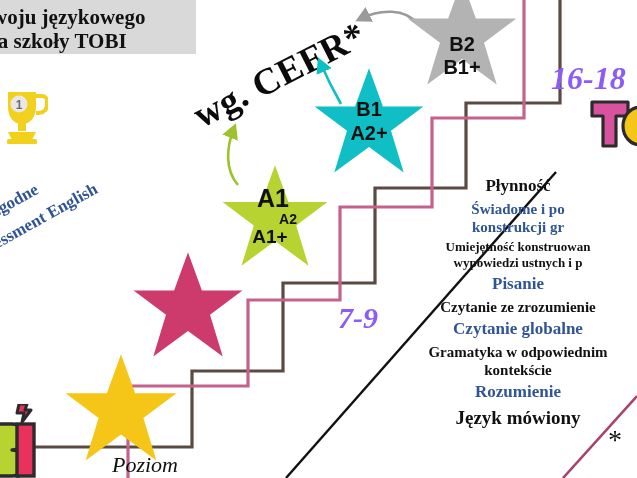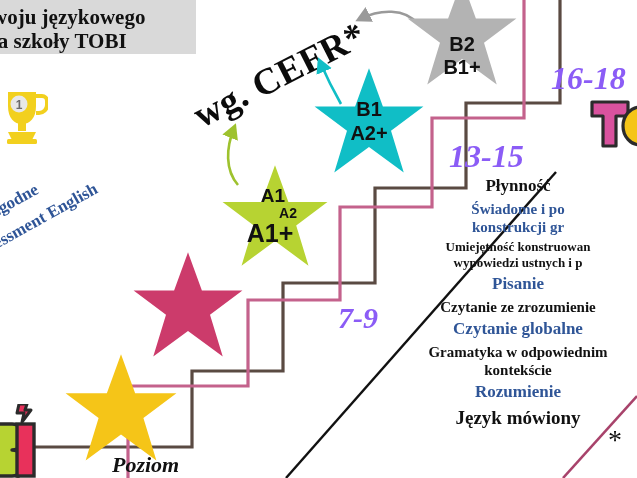--- a/index.html
+++ b/index.html
@@ -53,42 +53,42 @@
   .star-label{
     position:absolute;left:0;top:0;width:100%;height:100%;
     display:flex;flex-direction:column;align-items:center;justify-content:center;
     font-family:"Liberation Sans", sans-serif;font-weight:bold;color:#111;
     pointer-events:none;
   }
   .star-label span{line-height:1.0;display:block;}
 
   
   .lbl-green{justify-content:center;}
-  .lbl-green .l1{font-size:19px;margin-left:-4px;text-align:right;}
+  .lbl-green .l1{font-size:25px;margin-left:-4px;text-align:right;}
   .lbl-green .l2{font-size:14px;margin-left:26px;margin-top:1px;}
-  .lbl-green .l3{font-size:25px;margin-left:-10px;margin-top:1px;}
+  .lbl-green .l3{font-size:19px;margin-left:-10px;margin-top:1px;}
 
   .lbl-cyan .l1{font-size:20px;}
   .lbl-cyan .l2{font-size:20px;margin-top:4px;text-align:right;}
   .lbl-grey .l1{font-size:20px;}
   .lbl-grey .l2{font-size:20px;margin-top:3px;}
 
   
   .age{
     position:absolute;
     font-family:"Liberation Serif", serif;
     font-weight:bold;font-style:italic;font-size:30px;color:#8b5cf6;
     white-space:nowrap;
   }
 
   
   .poziom{
     position:absolute;left:112px;top:452px;
     font-family:"Liberation Serif", serif;
-    font-weight:bold;font-style:italic;font-size:22px;color:#111;
+    font-weight:normal;font-style:italic;font-size:22px;color:#111;
   }
 
   
   .skills{
     position:absolute;left:392px;top:176px;width:252px;
     text-align:center;
   }
   .skills div{
     font-family:"Liberation Serif", serif;
     font-weight:bold;line-height:1.22;white-space:nowrap;
@@ -201,21 +201,20 @@
     <svg viewBox="0 0 100 95" width="116" height="110">
       <polygon points="50,2 62,35 97,35 69,56 80,92 50,70 20,92 31,56 3,35 38,35" fill="#b3b3b3"></polygon>
     </svg>
     <div class="star-label lbl-grey" style="padding-top:22px;">
       <span class="l1">B2</span>
       <span class="l2">B1+</span>
     </div>
   </div>
 
   <div class="age" style="left:338px;top:301px;">7-9</div>
-  <div class="age" style="left:449px;top:138px;font-size:32px;">13-15</div>
   <div class="age" style="left:551px;top:60px;font-size:32px;">16-18</div>
 
   <div class="poziom">Poziom</div>
 
   <div class="skills">
     <div class="sk-row sk-dark sk-big">Płynność</div>
     <div class="sk-row sk-blue sk-mid" style="margin-bottom:0;">Świadome i po</div>
     <div class="sk-row sk-blue sk-mid">konstrukcji gr</div>
     <div class="sk-row sk-dark sk-small" style="margin-bottom:0;">Umiejętność konstruowan</div>
     <div class="sk-row sk-dark sk-small">wypowiedzi ustnych i p</div>

